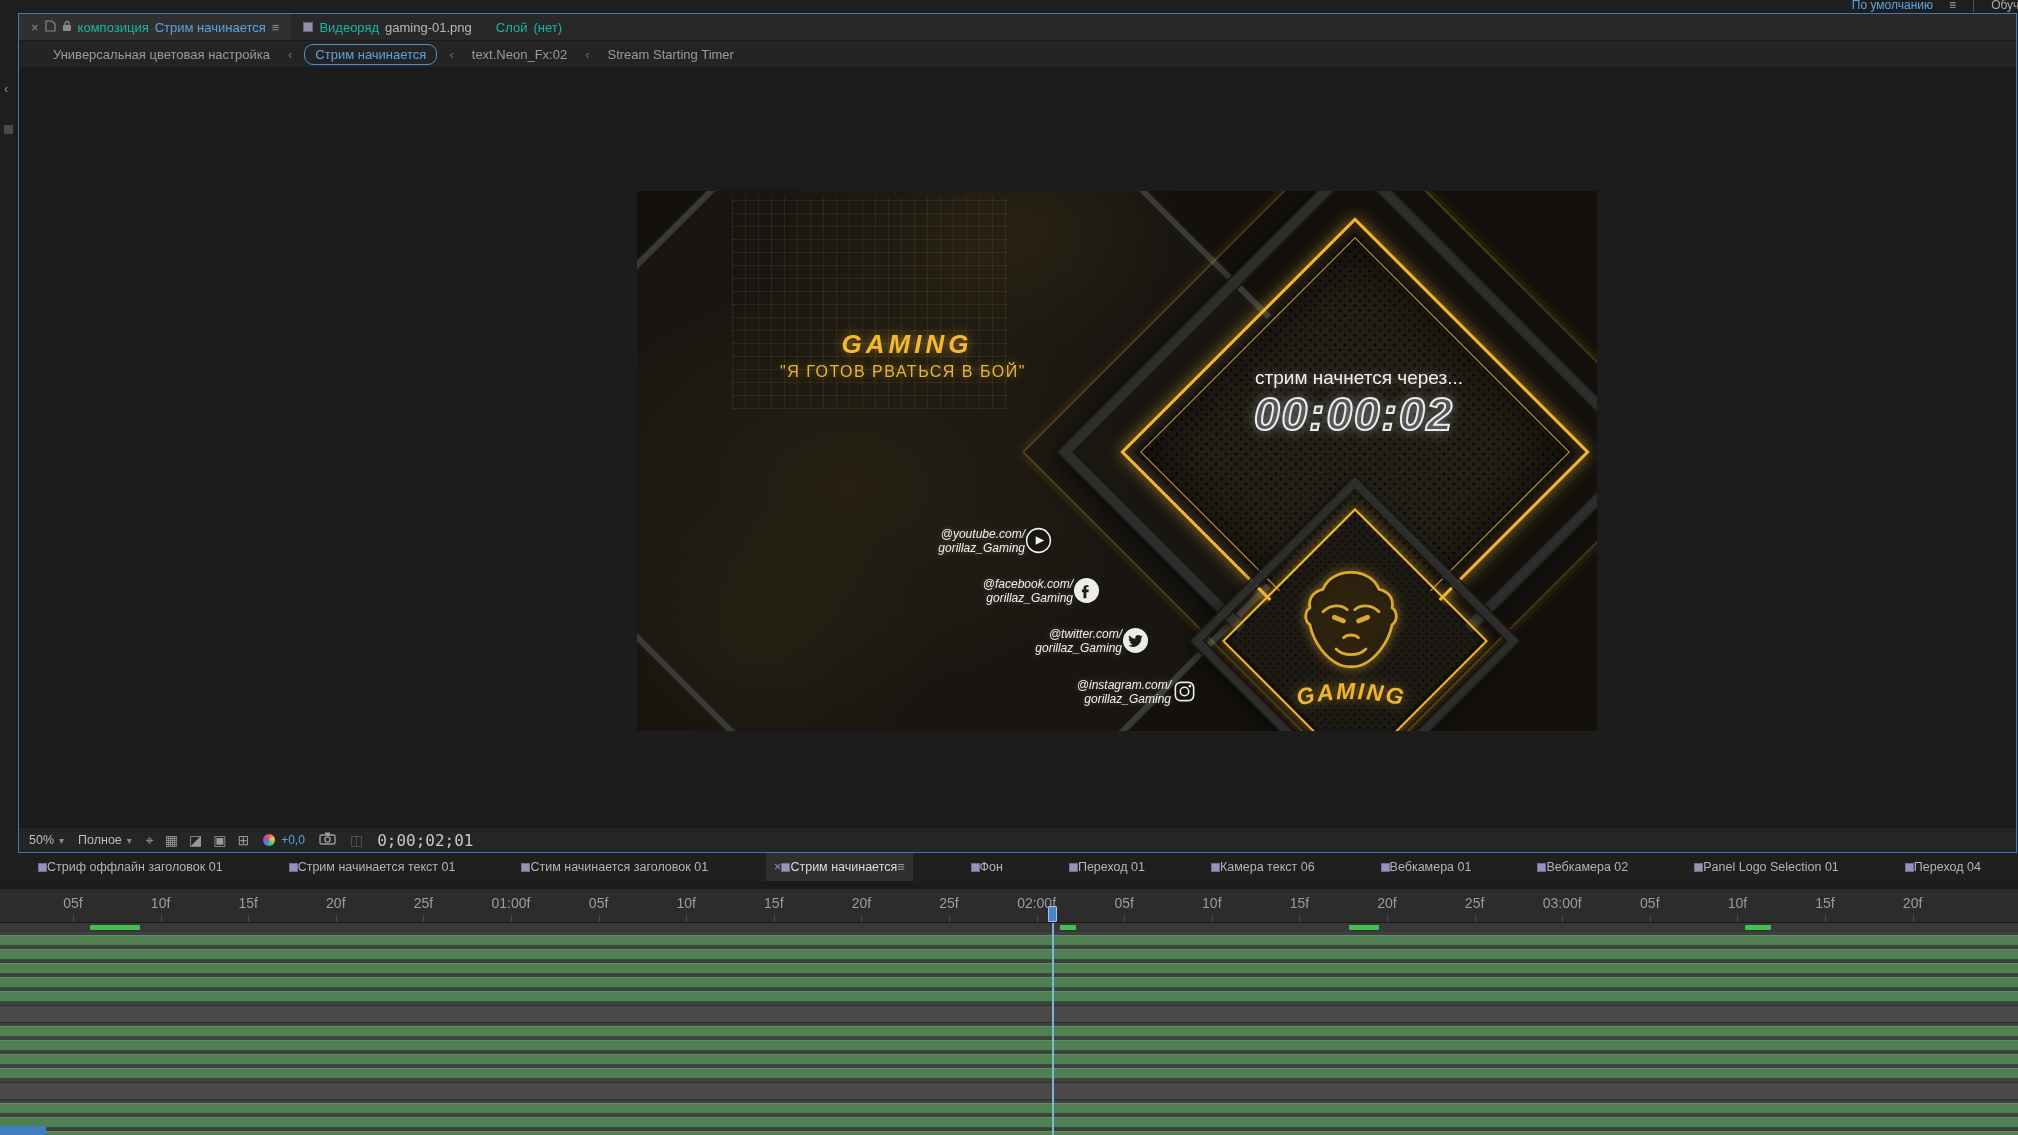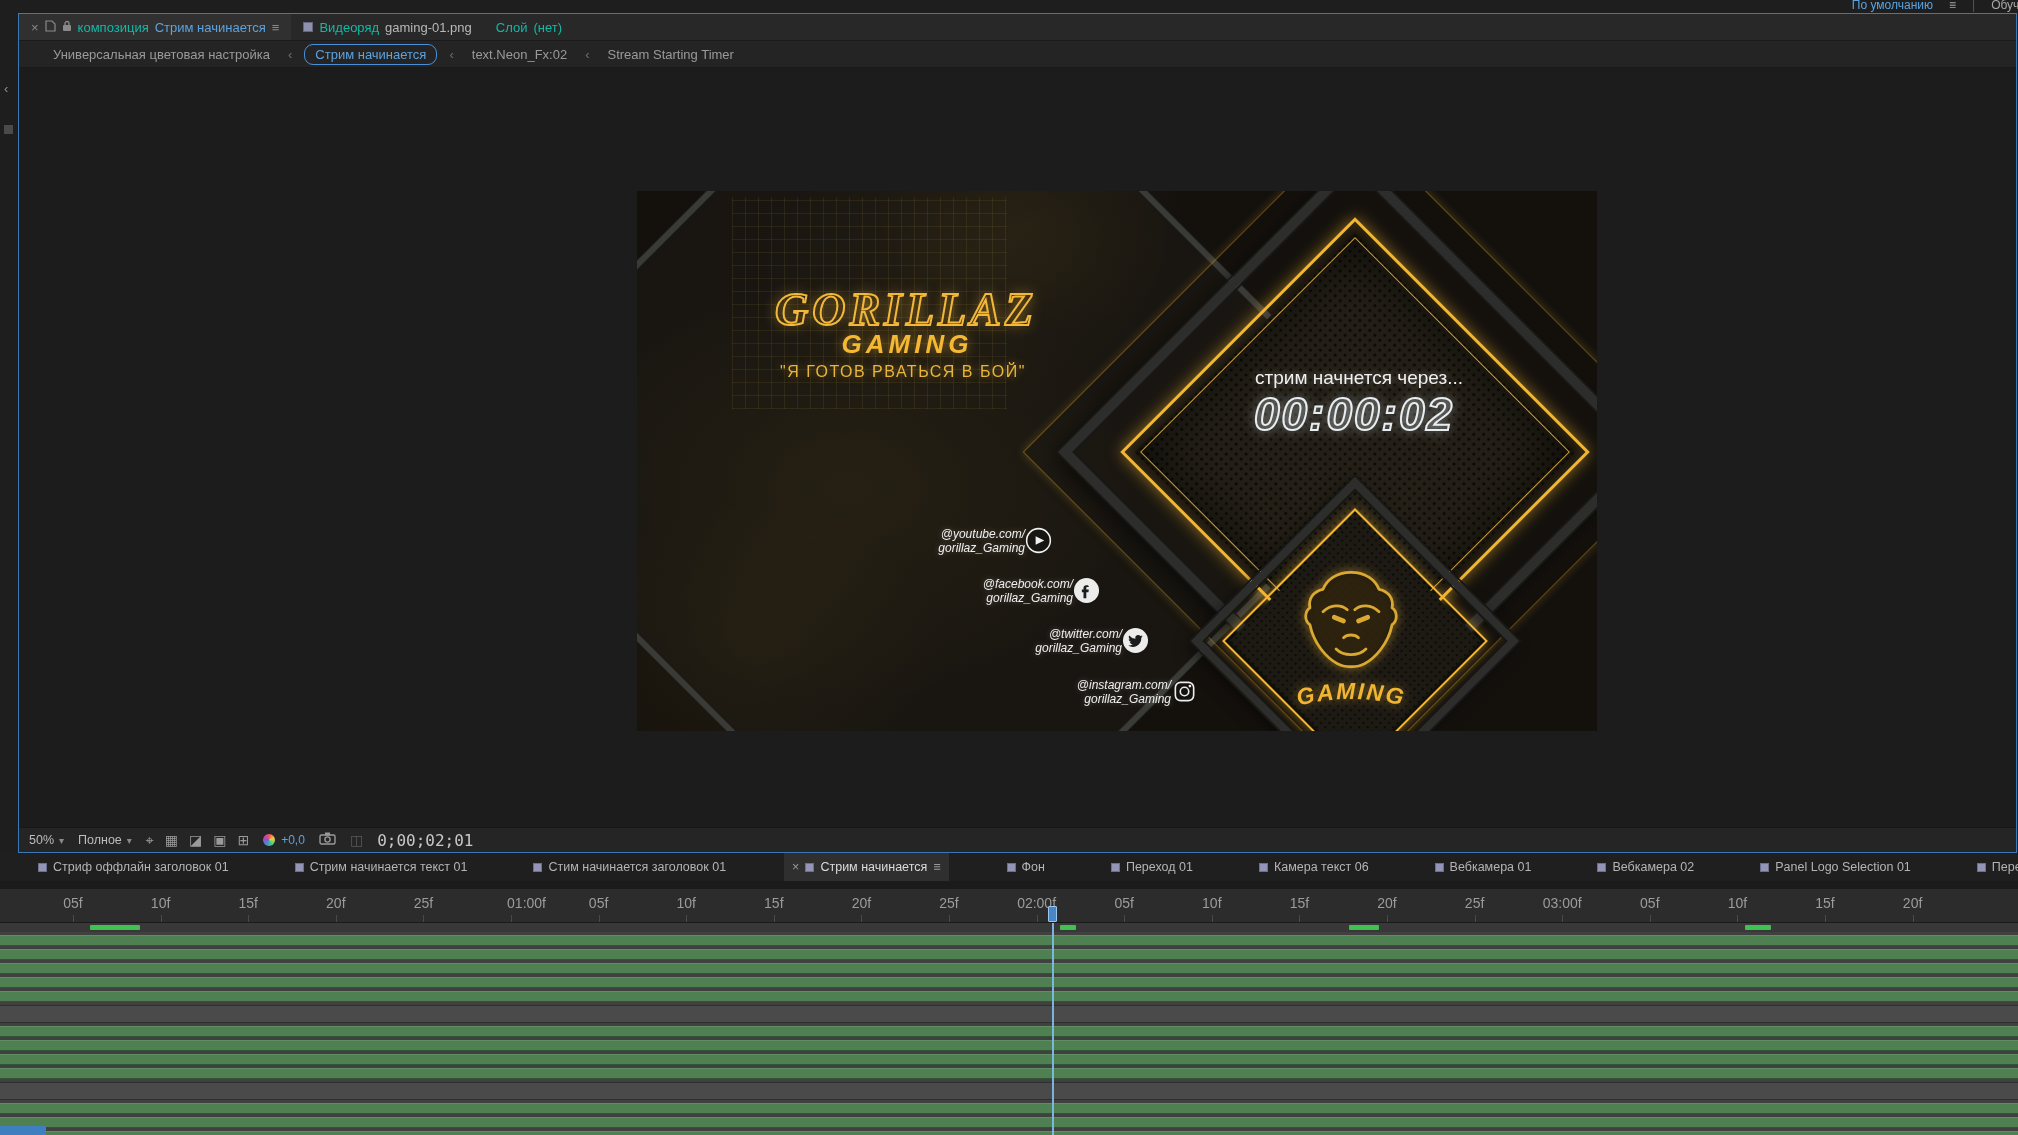--- a/index.html
+++ b/index.html
@@ -93,21 +93,21 @@
   .vt-caret{font-size:10px;color:#8a8a8a}
   .vt-icons{display:flex;gap:11px;color:#9a9a9a;font-size:14px}
   .exposure-dot{width:12px;height:12px;border-radius:50%;background:conic-gradient(#e55,#ec4,#4c8,#48c,#a4c,#e55)}
   .vt-blue{color:#5ba3e0;font-size:12px}
   .vt-faded{color:#5a5a5a;font-size:14px}
   .timecode{font-family:"DejaVu Sans Mono",monospace;font-size:16px;color:#c8c8c8}
 
   
   .timeline-panel{position:absolute;left:0;top:853px;width:2018px;height:282px;background:#1f1f1f}
   .tl-tabs{height:28px;display:flex;align-items:center;gap:50px;padding-left:30px;background:#1f1f1f;white-space:nowrap;overflow:hidden}
-  .tl-tab{display:flex;align-items:center;gap:6px;height:100%;padding:0 8px;color:#b4b4b4;font-size:12.5px;flex:0 0 auto}
+  .tl-tab{display:flex;align-items:center;height:100%;padding:0 8px;color:#b4b4b4;font-size:12.5px;flex:0 0 auto}
   .tl-tab .tl-x,.tl-tab .tl-menu{display:none;color:#9a9a9a}
   .tl-tab.active{background:#2f2f2f;color:#dcdcdc}
   .tl-tab.active .tl-x,.tl-tab.active .tl-menu{display:inline}
   .tl-sq{width:9px;height:9px;background:#9394b8;border:1px solid #6e6f8c;flex:0 0 auto}
 
   .tl-spacer{height:8px;background:#1b1b1b}
   .tl-ruler{position:relative;height:34px;background:#2c2c2c;border-bottom:1px solid #1a1a1a;overflow:hidden}
   .tick{position:absolute;top:6px;width:70px;margin-left:-35px;text-align:center;color:#9c9c9c;font-size:14px}
   .tick-line{position:absolute;left:50%;bottom:-16px;width:1px;height:12px;background:#4a4a4a;display:block}
   .playhead-head{position:absolute;bottom:0;width:9px;height:16px;background:#4a86c4;border:1px solid #9cc6ec;border-radius:1px;z-index:6}
@@ -185,21 +185,20 @@
       <div class="abs grid-tex"></div>
       <div class="diamond dm-outer-gold"></div>
       <div class="diamond dm-frame"></div>
       <div class="diamond dm-fill"></div>
       <div class="diamond dm-gold"></div>
       <div class="diamond dm-gold-in"></div>
       <div class="diamond dm2-frame"></div>
       <div class="diamond dm2-fill"></div>
       <div class="diamond dm2-gold"></div>
 
-      <div class="t-gorillaz">GORILLAZ</div>
       <div class="t-gaming">GAMING</div>
       <div class="t-quote">"Я ГОТОВ РВАТЬСЯ В БОЙ"</div>
       <div class="t-cd-label">стрим начнется через...</div>
       <div class="t-cd-value">00:00:02</div>
 
       <div class="social-row" style="right:545px;top:336px">
         <div class="social-text">
             <div>@youtube.com/</div>
             <div>gorillaz_Gaming</div>
           </div>
@@ -344,21 +343,21 @@
       </div>
     </div>
   <div class="tl-spacer"></div>
   <div class="tl-ruler">
     <div style="position:absolute;inset:0">
         <div class="tick" style="left: 73px;"><span>05f</span><span class="tick-line"></span></div>
         <div class="tick" style="left: 160.6px;"><span>10f</span><span class="tick-line"></span></div>
         <div class="tick" style="left: 248.2px;"><span>15f</span><span class="tick-line"></span></div>
         <div class="tick" style="left: 335.8px;"><span>20f</span><span class="tick-line"></span></div>
         <div class="tick" style="left: 423.4px;"><span>25f</span><span class="tick-line"></span></div>
-        <div class="tick" style="left: 511px; text-align: right;"><span>01:00f</span><span class="tick-line"></span></div>
+        <div class="tick" style="left: 511px;"><span>01:00f</span><span class="tick-line"></span></div>
         <div class="tick" style="left: 598.6px;"><span>05f</span><span class="tick-line"></span></div>
         <div class="tick" style="left: 686.2px;"><span>10f</span><span class="tick-line"></span></div>
         <div class="tick" style="left: 773.8px;"><span>15f</span><span class="tick-line"></span></div>
         <div class="tick" style="left: 861.4px;"><span>20f</span><span class="tick-line"></span></div>
         <div class="tick" style="left: 949px;"><span>25f</span><span class="tick-line"></span></div>
         <div class="tick" style="left: 1036.6px;"><span>02:00f</span><span class="tick-line"></span></div>
         <div class="tick" style="left: 1124.2px;"><span>05f</span><span class="tick-line"></span></div>
         <div class="tick" style="left: 1211.8px;"><span>10f</span><span class="tick-line"></span></div>
         <div class="tick" style="left: 1299.4px;"><span>15f</span><span class="tick-line"></span></div>
         <div class="tick" style="left: 1387px;"><span>20f</span><span class="tick-line"></span></div>

